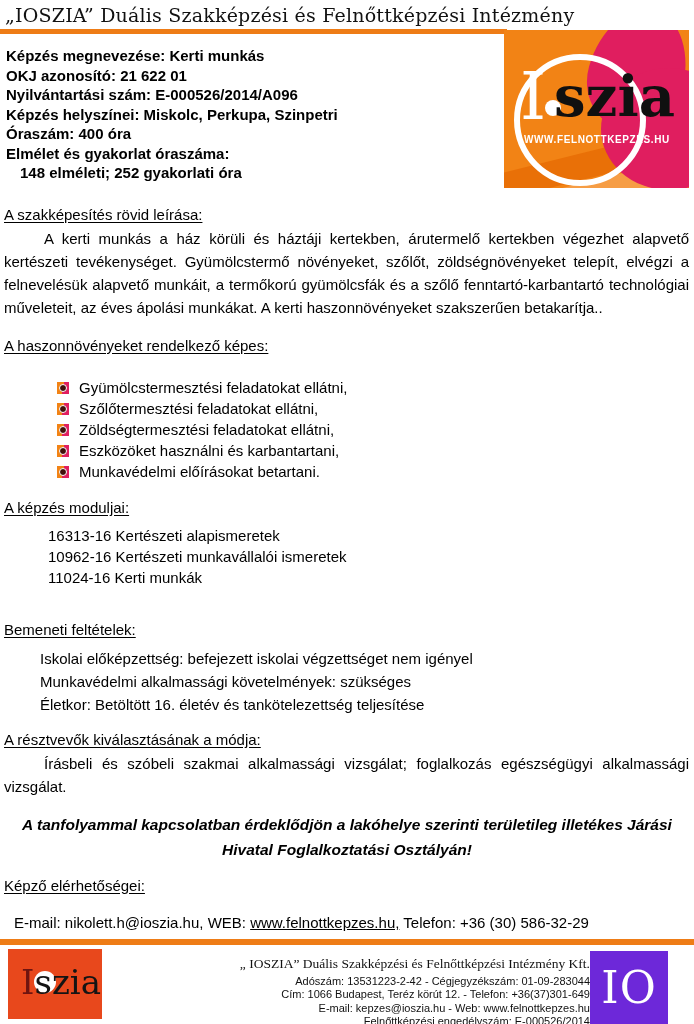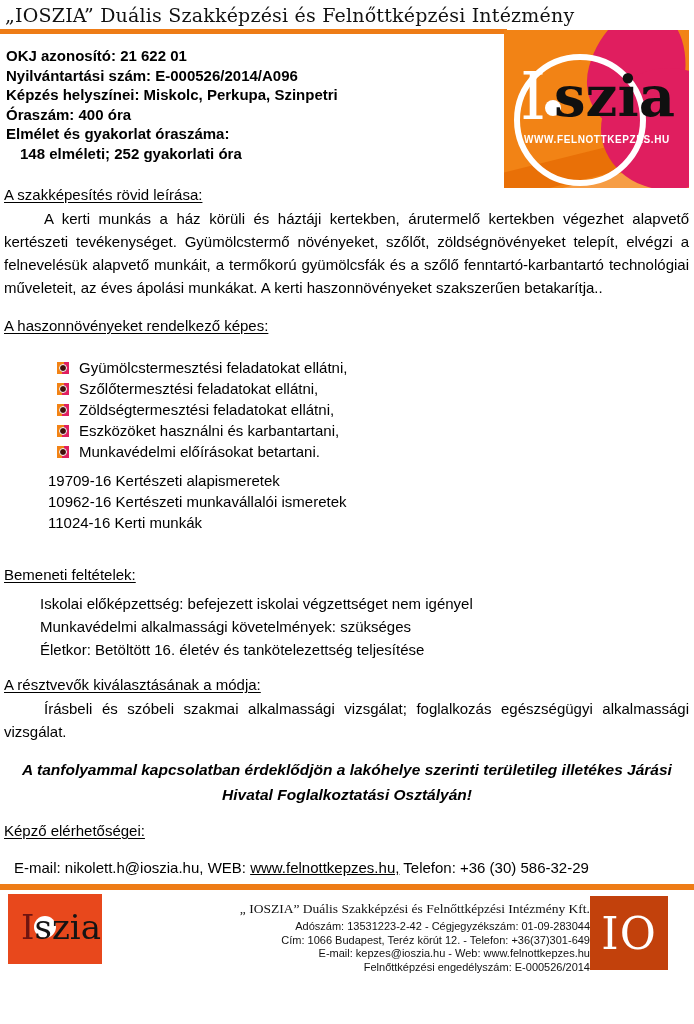--- a/index.html
+++ b/index.html
@@ -80,21 +80,21 @@
     position:relative; flex:none; }
   .flogo-circle { position:absolute; left:26px; top:22px; width:22px; height:22px;
     background:#fff; border-radius:50%; }
   .flogo-text { position:absolute; left:13px; top:16px;
     font-family:"DejaVu Serif",serif; font-size:34px; line-height:1; }
   .flogo-i { color:#6e1410; }
   .flogo-szia { color:#141414; }
   .fcenter { flex:1; text-align:right; padding-top:7px; }
   .fcompany { font-family:"Liberation Serif",serif; font-size:13.5px; margin-bottom:3px; color:#111; }
   .fline { font-size:11px; line-height:13.5px; color:#111; }
-  .rlogo { margin-right:26px; margin-top:2px; width:78px; height:74px; background:#c2410c;
+  .rlogo { margin-right:26px; margin-top:2px; width:78px; height:74px; background:#6d28d9;
     color:#fff; font-family:"DejaVu Serif",serif; font-size:44px;
     display:flex; align-items:center; justify-content:center; flex:none; letter-spacing:1px; }
 </style>
 </head>
 <body>
 
 <div class="page">
 
   <div class="header-title">„IOSZIA” Duális Szakképzési és Felnőttképzési Intézmény</div>
   <div class="rule-top"></div>
@@ -107,42 +107,44 @@
     <div class="hero-ring"></div>
     <div class="hero-text">
       <span class="hero-i">I</span>
       <span class="hero-odot"></span>
       <span class="hero-szia">szia</span>
     </div>
     <div class="hero-url">WWW.FELNOTTKEPZES.HU</div>
   </div>
 
   <div class="course">
+    <div>Képzés megnevezése: Kerti munkás</div>
     <div>OKJ azonosító: 21 622 01</div>
     <div>Nyilvántartási szám: E-000526/2014/A096</div>
     <div>Képzés helyszínei: Miskolc, Perkupa, Szinpetri</div>
     <div>Óraszám: 400 óra</div>
     <div>Elmélet és gyakorlat óraszáma:</div>
     <div class="indent">148 elméleti; 252 gyakorlati óra</div>
   </div>
 
   <div class="section-heading mt-desc">A szakképesítés rövid leírása:</div>
   <p class="para">A kerti munkás a ház körüli és háztáji kertekben, árutermelő kertekben végezhet alapvető kertészeti tevékenységet. Gyümölcstermő növényeket, szőlőt, zöldségnövényeket telepít, elvégzi a felnevelésük alapvető munkáit, a termőkorú gyümölcsfák és a szőlő fenntartó-karbantartó technológiai műveleteit, az éves ápolási munkákat. A kerti haszonnövényeket szakszerűen betakarítja..</p>
 
   <div class="section-heading mt-comp">A haszonnövényeket rendelkező képes:</div>
   <ul class="bullets">
     <li><span class="bullet-icon"></span><span>Gyümölcstermesztési feladatokat ellátni,</span></li>
     <li><span class="bullet-icon"></span><span>Szőlőtermesztési feladatokat ellátni,</span></li>
     <li><span class="bullet-icon"></span><span>Zöldségtermesztési feladatokat ellátni,</span></li>
     <li><span class="bullet-icon"></span><span>Eszközöket használni és karbantartani,</span></li>
     <li><span class="bullet-icon"></span><span>Munkavédelmi előírásokat betartani.</span></li>
   </ul>
 
+  <div class="section-heading mt-mod">A képzés moduljai:</div>
   <ul class="plain-list modules">
-    <li>19709-16 Kertészeti alapismeretek</li>
+    <li>16313-16 Kertészeti alapismeretek</li>
     <li>10962-16 Kertészeti munkavállalói ismeretek</li>
     <li>11024-16 Kerti munkák</li>
   </ul>
 
   <div class="section-heading mt-entry">Bemeneti feltételek:</div>
   <ul class="plain-list entry">
     <li>Iskolai előképzettség: befejezett iskolai végzettséget nem igényel</li>
     <li>Munkavédelmi alkalmassági követelmények: szükséges</li>
     <li>Életkor: Betöltött 16. életév és tankötelezettség teljesítése</li>
   </ul>

